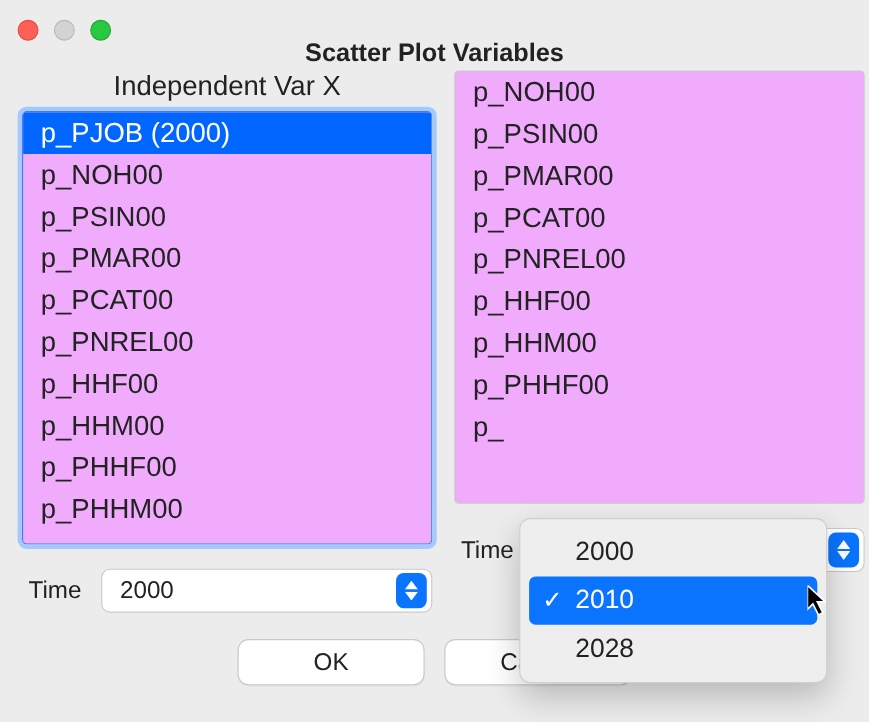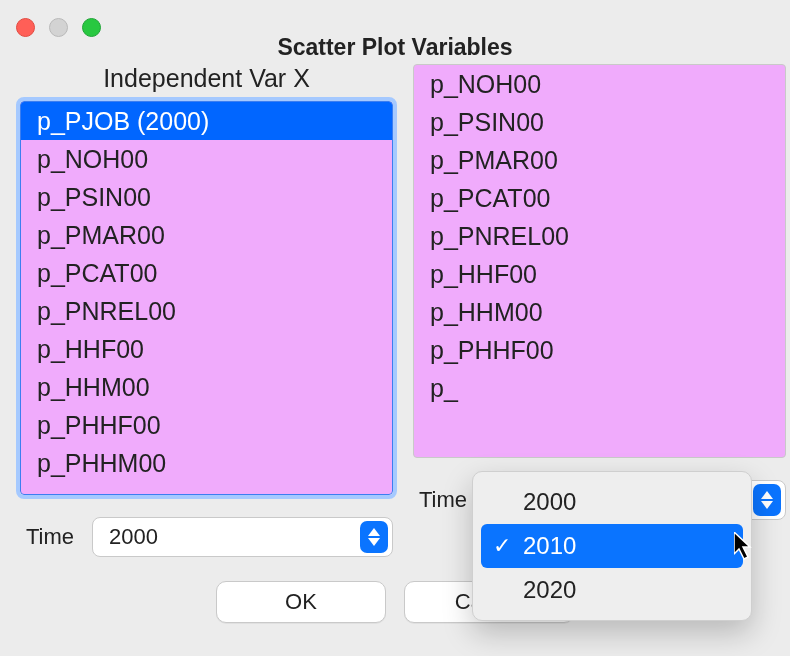--- a/index.html
+++ b/index.html
@@ -226,21 +226,21 @@
             </svg>
         </span>
       </div>
     </div>
   </div>
 </div>
 
 <div class="menu" id="time-menu">
     <div class="menu-item"><span>2000</span></div>
     <div class="menu-item selected"><span class="check">✓</span><span>2010</span></div>
-    <div class="menu-item"><span>2020</span></div>
+    <div class="menu-item"><span>2028</span></div>
   </div>
 
 <svg class="cursor" width="24" height="30">
   <polygon points="0,0 0,22 5,17 10,27 14,25 9,15 16,15" fill="#000" stroke="#fff" stroke-width="1.5"></polygon>
 </svg>
 
 <div class="buttons">
   <div class="btn">OK</div>
   <div class="btn">Cancel</div>
 </div>

